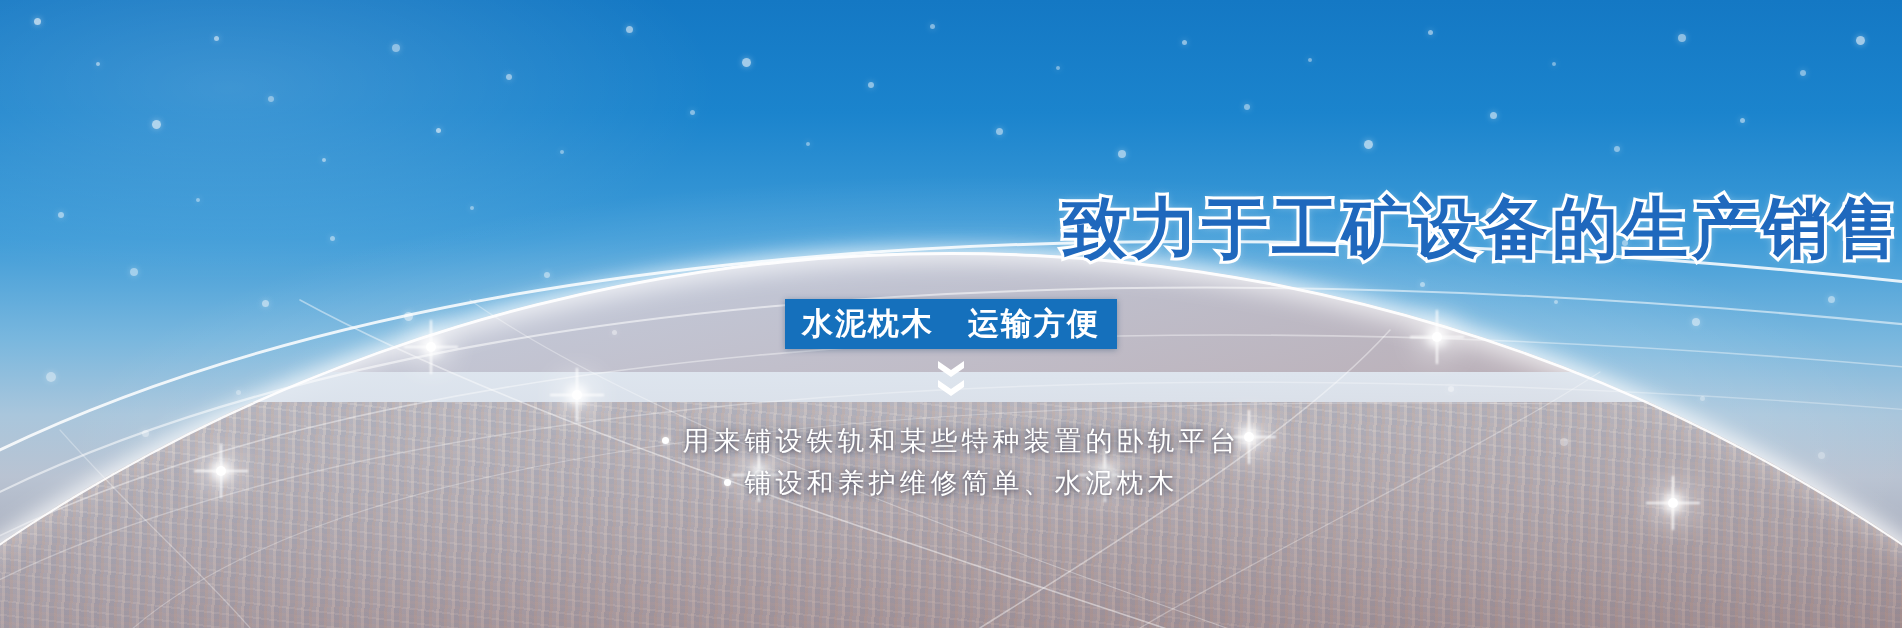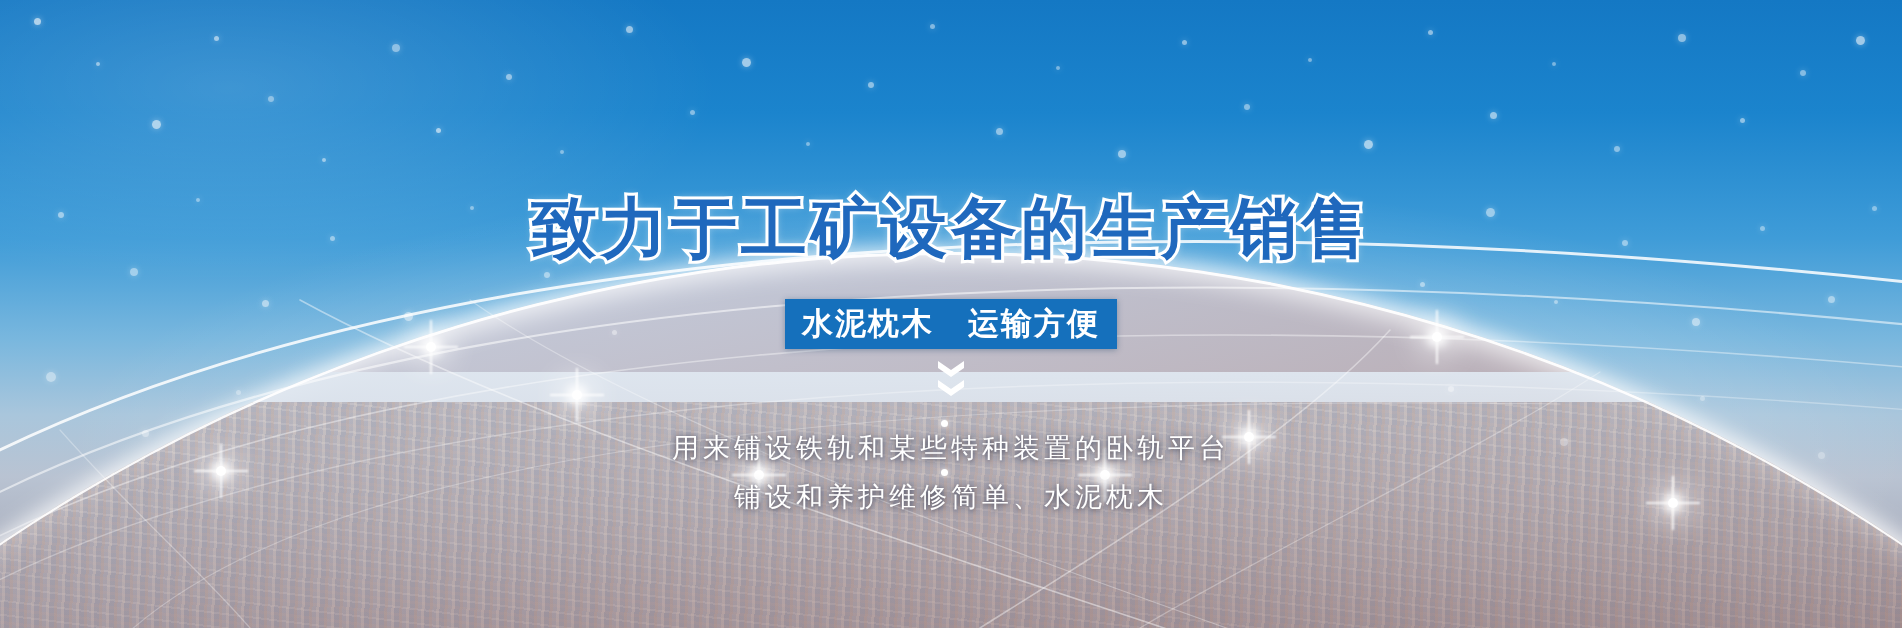--- a/index.html
+++ b/index.html
@@ -155,21 +155,21 @@
   .node::after  { top: -22px; left: 4px; width: 2px; height: 54px; filter: blur(1px); }
 
   
 
   .content {
     position: absolute;
     left: 0;
     right: 0;
     top: 0;
     bottom: 0;
-    text-align: center;
+    text-align: right;
   }
 
   .headline {
     position: absolute;
     top: 196px;
     left: 0;
     right: 0;
     font-family: "DejaVu Sans", "Liberation Sans", sans-serif;
     font-size: 66px;
     font-weight: 700;
@@ -244,21 +244,20 @@
     align-items: center;
     font-family: "DejaVu Serif", "Liberation Serif", serif;
     font-size: 27px;
     color: #ffffff;
     letter-spacing: 4px;
     line-height: 1.55;
     text-shadow:
       0 1px 4px rgba(60,60,80,0.75),
       0 0 12px rgba(40,50,70,0.45);
     white-space: nowrap;
-    flex-direction: column;
   }
   .dot {
     width: 7px;
     height: 7px;
     border-radius: 50%;
     background: #ffffff;
     margin-right: 14px;
     flex: 0 0 auto;
     box-shadow: 0 0 5px rgba(255,255,255,0.8);
   }

